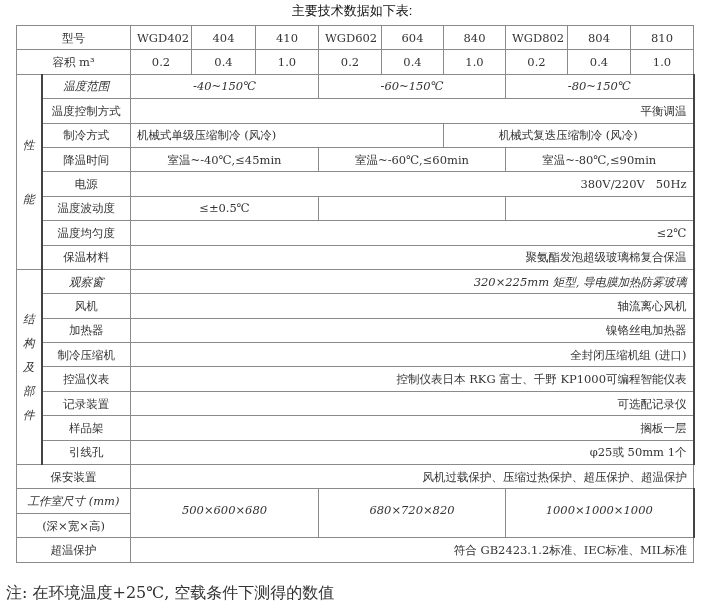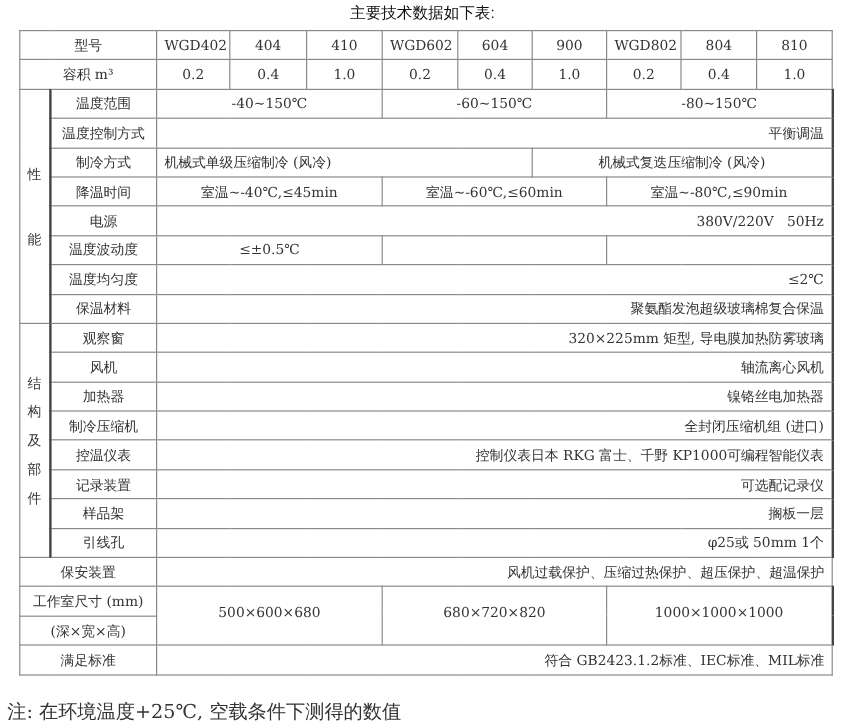--- a/index.html
+++ b/index.html
@@ -25,21 +25,21 @@
     height: 23.4px; padding: 0 6px;
     text-align: center; white-space: nowrap; overflow: hidden;
     line-height: 14px;
   }
   table.spec td.left { text-align: right; }
   table.spec td.group {
     border-right: 2px solid #444;
     vertical-align: middle; line-height: 24px; padding: 0; white-space: normal;
   }
   table.spec td.bot { vertical-align: bottom; padding-bottom: 20px; }
-  .thick-top td { border-top: 2px solid #444; }
+  .thick-top td { border-top: 2px solid #444; font-style: italic; }
   .thick-bottom td { border-bottom: 2px solid #444; }
   td.tl { border-left: 2px solid #444; }
   td.tr { border-right: 2px solid #444 !important; }
   .group-char { display: block; }
   .note {
     position: absolute; left: 6px; top: 583px;
     font-size: 16px; color: #333;
   }
 </style>
 </head>
@@ -63,21 +63,21 @@
   </colgroup>
 
   <tbody>
       <tr>
     <td colspan="2">型号</td>
     <td>WGD402</td>
     <td>404</td>
     <td>410</td>
     <td>WGD602</td>
     <td>604</td>
-    <td>900</td>
+    <td>840</td>
     <td>WGD802</td>
     <td>804</td>
     <td>810</td>
   </tr>
   <tr>
     <td colspan="2">容积 m³</td>
     <td>0.2</td>
     <td>0.4</td>
     <td>1.0</td>
     <td>0.2</td>
@@ -181,19 +181,19 @@
     <td colspan="2" class="tl" style="padding:0 10px">工作室尺寸 (mm)</td>
     <td rowspan="2" colspan="3" class="bot">500×600×680</td>
     <td rowspan="2" colspan="3" class="bot">680×720×820</td>
     <td rowspan="2" colspan="3" class="bot tr">1000×1000×1000</td>
   </tr>
   <tr class="thick-bottom">
     <td colspan="2" class="tl">(深×宽×高)</td>
   </tr>
 
   <tr>
-    <td colspan="2">满足标准</td>
+    <td colspan="2">超温保护</td>
     <td colspan="9" class="left">符合 GB2423.1.2标准、IEC标准、MIL标准</td>
   </tr>
 </tbody>
   </table>
 
 <div class="note">注: 在环境温度+25℃, 空载条件下测得的数值</div>
 
 </body></html>

